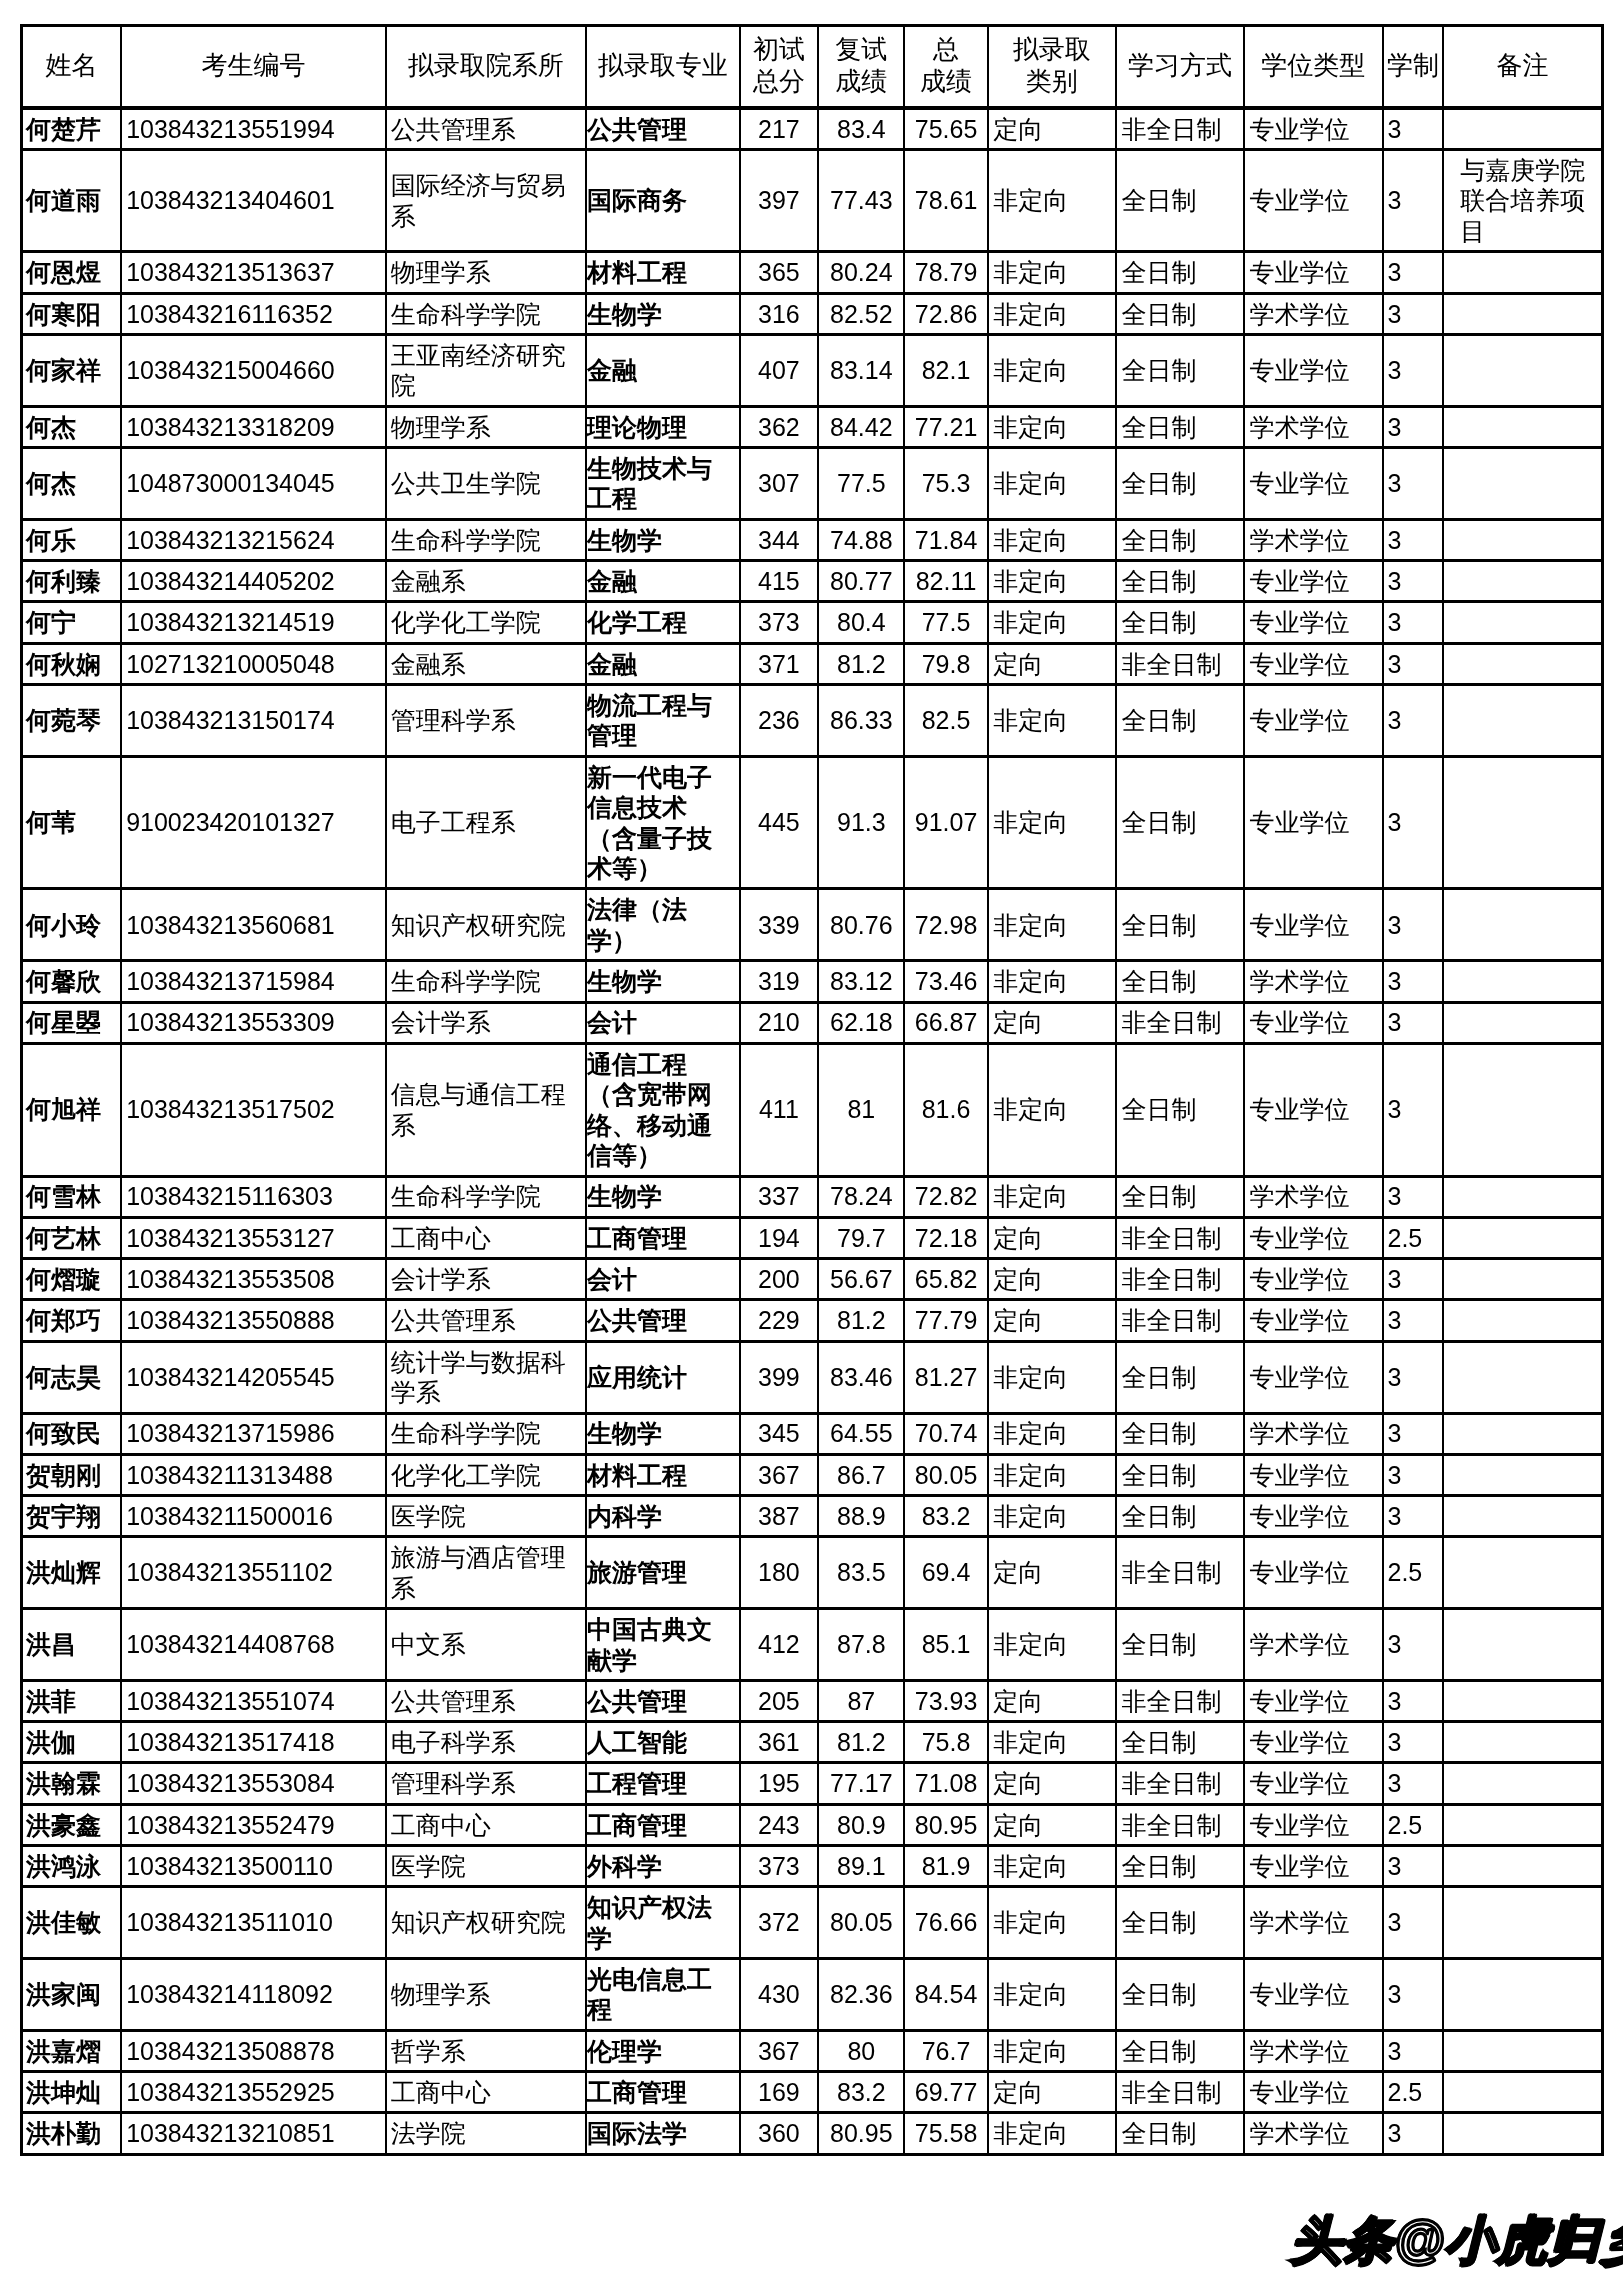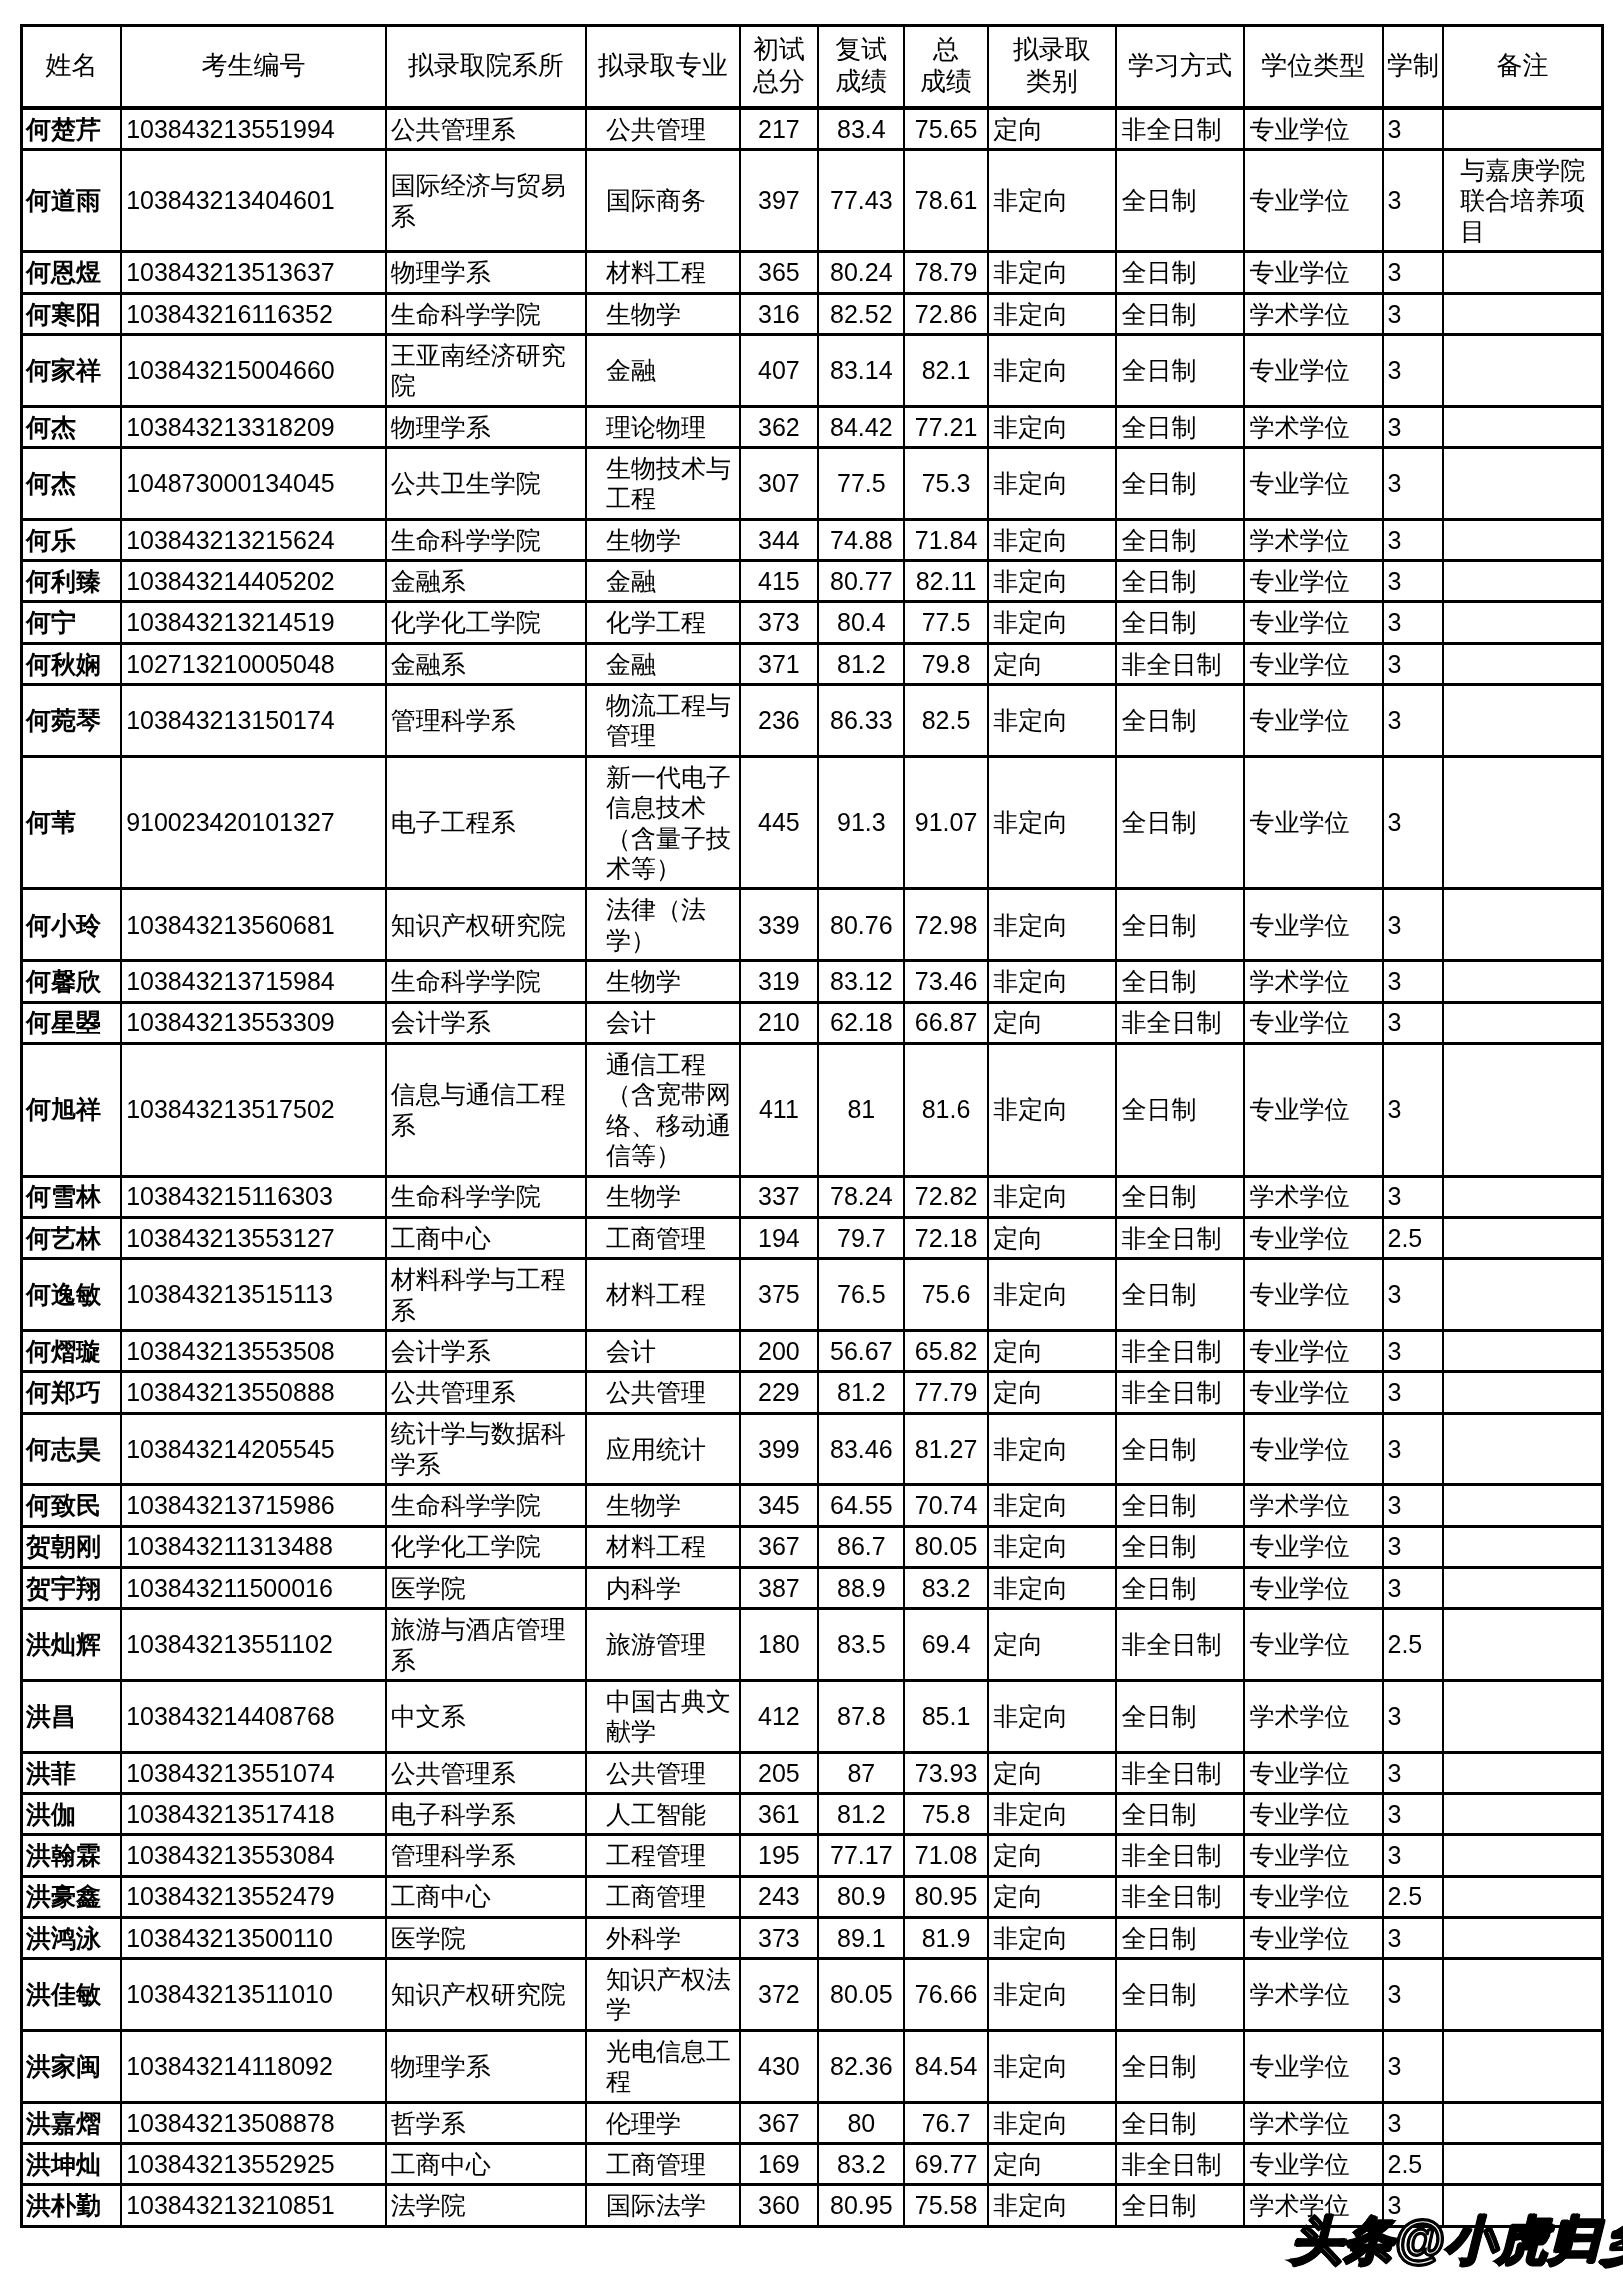--- a/index.html
+++ b/index.html
@@ -31,21 +31,21 @@
     border-bottom-width:4.6px;
   }
   
   .col-0{width:6.2%}  .col-1{width:17.2%} .col-2{width:12.9%} .col-3{width:9.8%}
   .col-4{width:4.8%}  .col-5{width:5.3%}  .col-6{width:5.1%}  .col-7{width:8.1%}
   .col-8{width:8.1%}  .col-9{width:8.8%}  .col-10{width:3.6%} .col-11{width:10.1%}
   
   td.c-name{padding-left:3.3px;padding-right:2.6px;font-weight:bold;}
   td.c-id{padding-left:3.9px;padding-right:1.3px;}
   td.c-dept{padding-left:3.9px;padding-right:3.9px;margin-left:36px;}
-  td.c-major{padding-left:19px;padding-right:4.6px;}
+  td.c-major{padding-left:0;padding-right:4.6px;font-weight:bold;}
   td.num{text-align:center;padding-left:1.3px;padding-right:1.3px;}
   td.c-cat,td.c-mode,td.c-deg{padding-left:4.6px;}
   td.c-years{padding-left:3.9px;padding-right:1.3px;}
   td.c-note{padding-left:16px;padding-right:3.9px;}
   .watermark{
     position:absolute;left:1291px;top:2207px;
     font-size:51px;font-weight:bold;font-style:italic;
     white-space:nowrap;letter-spacing:0.7px;
     color:#ffffff;
     -webkit-text-stroke:2.6px #000000;
@@ -339,34 +339,20 @@
     <td class="num" data-name="cell-initial-score">194</td>
     <td class="num" data-name="cell-retest-score">79.7</td>
     <td class="num" data-name="cell-total-score">72.18</td>
     <td class="c-cat" data-name="cell-admission-category">定向</td>
     <td class="c-mode" data-name="cell-study-mode">非全日制</td>
     <td class="c-deg" data-name="cell-degree-type">专业学位</td>
     <td class="c-years" data-name="cell-duration">2.5</td>
     <td class="c-note" data-name="cell-note"></td>
   </tr>
       <tr data-name="table-row">
-    <td class="c-name" data-name="cell-name">何逸敏</td>
-    <td class="c-id" data-name="cell-candidate-id">103843213515113</td>
-    <td class="c-dept" data-name="cell-department">材料科学与工程系</td>
-    <td class="c-major" data-name="cell-major">材料工程</td>
-    <td class="num" data-name="cell-initial-score">375</td>
-    <td class="num" data-name="cell-retest-score">76.5</td>
-    <td class="num" data-name="cell-total-score">75.6</td>
-    <td class="c-cat" data-name="cell-admission-category">非定向</td>
-    <td class="c-mode" data-name="cell-study-mode">全日制</td>
-    <td class="c-deg" data-name="cell-degree-type">专业学位</td>
-    <td class="c-years" data-name="cell-duration">3</td>
-    <td class="c-note" data-name="cell-note"></td>
-  </tr>
-      <tr data-name="table-row">
     <td class="c-name" data-name="cell-name">何熠璇</td>
     <td class="c-id" data-name="cell-candidate-id">103843213553508</td>
     <td class="c-dept" data-name="cell-department">会计学系</td>
     <td class="c-major" data-name="cell-major">会计</td>
     <td class="num" data-name="cell-initial-score">200</td>
     <td class="num" data-name="cell-retest-score">56.67</td>
     <td class="num" data-name="cell-total-score">65.82</td>
     <td class="c-cat" data-name="cell-admission-category">定向</td>
     <td class="c-mode" data-name="cell-study-mode">非全日制</td>
     <td class="c-deg" data-name="cell-degree-type">专业学位</td>

